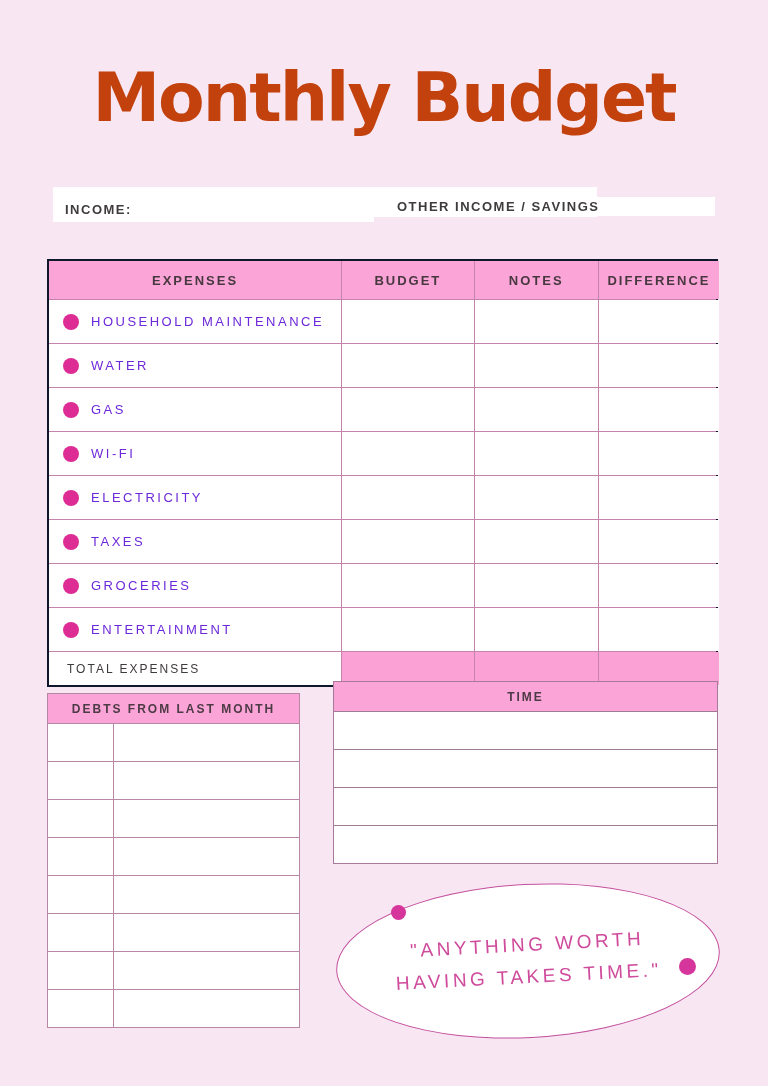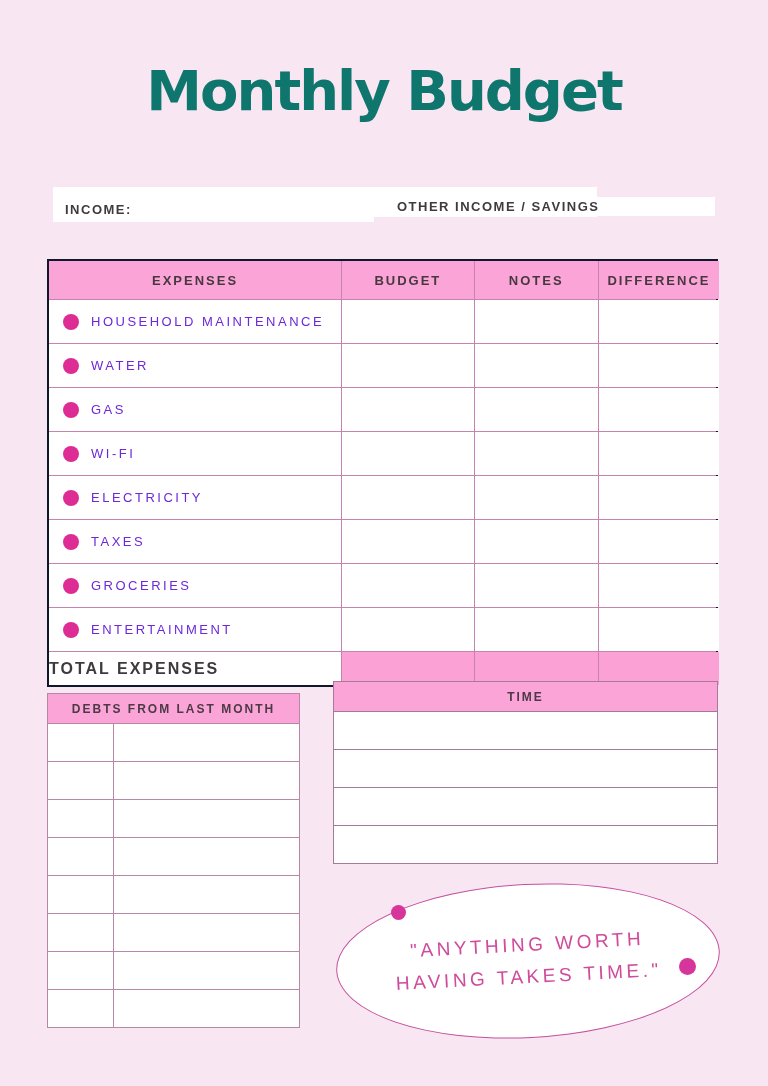--- a/index.html
+++ b/index.html
@@ -8,22 +8,22 @@
     width:768px; height:1086px;
     background:#f8e7f3;
     font-family:"Liberation Sans", sans-serif;
     overflow:hidden;
   }
   
   .title {
     position:absolute; top:58px; left:0; width:100%;
     text-align:center;
     font-family:"DejaVu Sans", sans-serif;
-    font-weight:800; font-size:56px; letter-spacing:-2px;
-    color:#0f766e;
+    font-weight:800; font-size:68px; letter-spacing:-2px;
+    color:#c2410c;
   }
   
   .bar {
     position:absolute; background:#ffffff;
     display:flex; align-items:center;
     padding-left:12px; box-sizing:border-box;
     font-size:13px; font-weight:bold; letter-spacing:1.5px;
     color:#3e3a3d;
   }
   .bar-date   { left:53px;  top:155px; width:544px; height:30px;margin-top:32px; }
@@ -47,22 +47,22 @@
   }
   .expense-cell {
     display:flex; align-items:center; gap:12px; padding-left:14px;
     font-size:13px; letter-spacing:2.5px; color:#6d28d9;
   }
   .dot {
     width:16px; height:16px; border-radius:50%;
     background:#dd2d95; flex:0 0 auto;
   }
   .total-label {
-    display:flex; align-items:center; 
-    font-size:16px; font-weight:bold; letter-spacing:2px; color:#3e3a3d;
+    display:flex; align-items:center; padding-left:18px;
+    font-size:12px; font-weight:normal; letter-spacing:2px; color:#3e3a3d;
   }
   .total-fill { background:#fba1d6 !important; }
   
   .debts {
     position:absolute; left:47px; top:681px; width:253px;
     border:1px solid #b987a6; box-sizing:border-box;margin-top:12px;
   }
   .debts-header, .notes-header {
     height:29px; background:#fba4d7;
     display:flex; align-items:center; justify-content:center;

